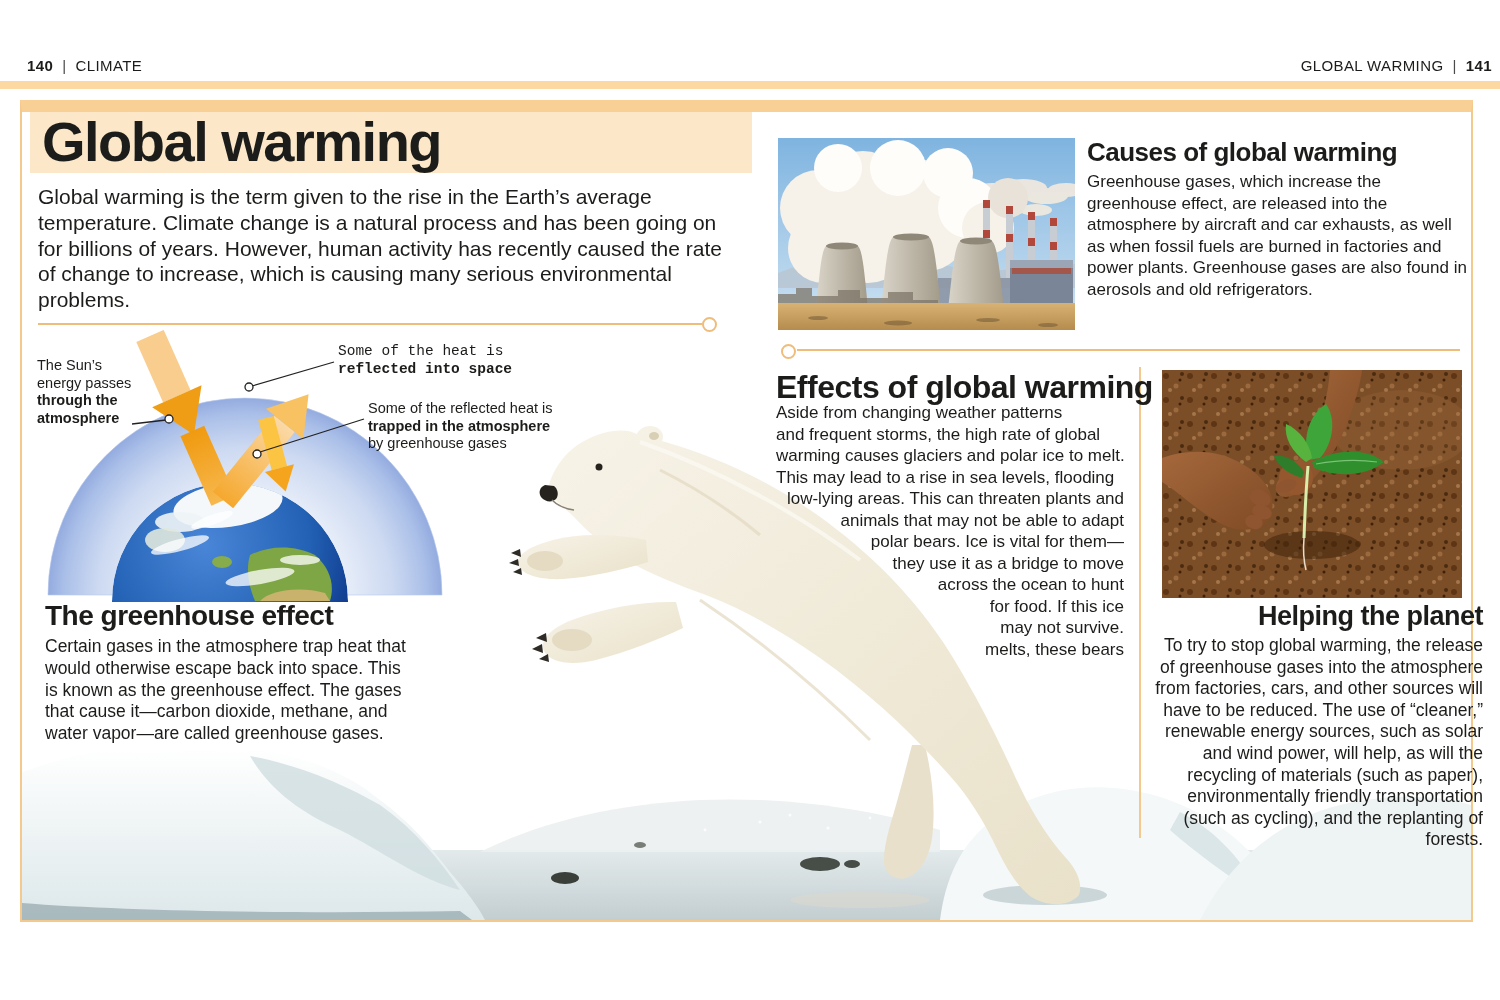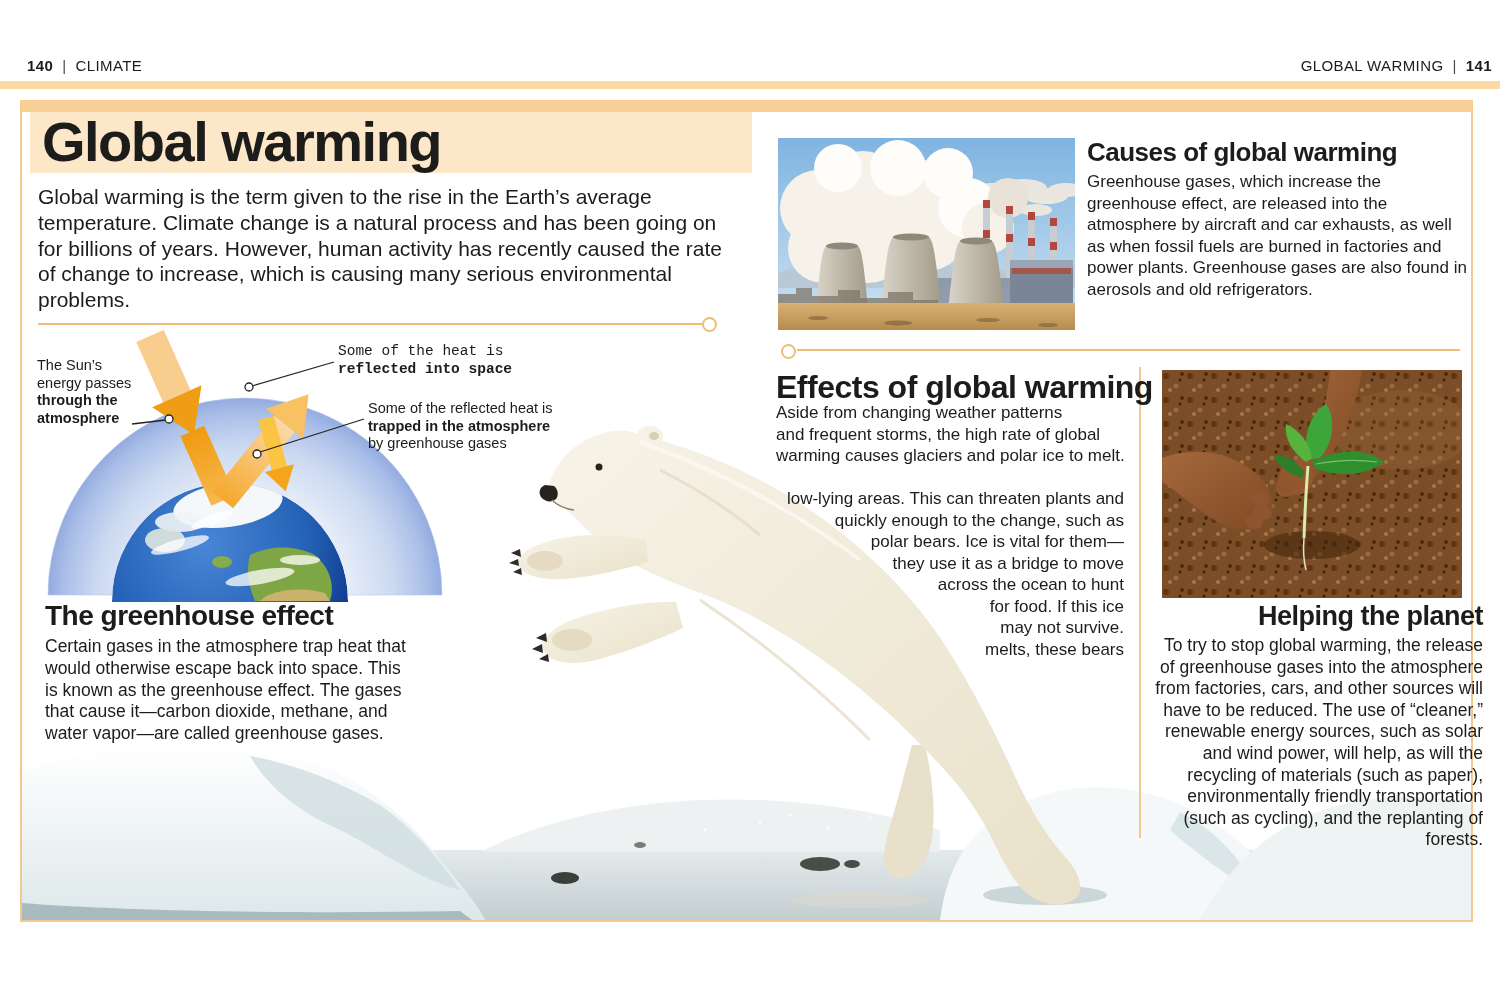--- a/index.html
+++ b/index.html
@@ -310,24 +310,25 @@
   </svg>
 
   <h2 class="sec-heading causes-heading" style="margin:0;">Causes of global warming</h2>
   <p class="sec-body causes-body" style="margin:0;">Greenhouse gases, which increase the greenhouse effect, are released into the atmosphere by aircraft and car exhausts, as well as when fossil fuels are burned in factories and power plants. Greenhouse gases are also found in aerosols and old refrigerators.</p>
 
   <h2 class="sec-heading effects-heading" style="margin:0;">Effects of global warming</h2>
   <div class="sec-body effects-a">
       <div>Aside from changing weather patterns</div>
       <div>and frequent storms, the high rate of global</div>
       <div>warming causes glaciers and polar ice to melt.</div>
+      <div>This may lead to a rise in sea levels, flooding</div>
     </div>
   <div class="sec-body effects-b">
       <div>low-lying areas. This can threaten plants and</div>
-      <div>quickly enough to the change, such as</div>
+      <div>animals that may not be able to adapt</div>
       <div>polar bears. Ice is vital for them—</div>
       <div>they use it as a bridge to move</div>
       <div>across the ocean to hunt</div>
       <div>for food. If this ice</div>
       <div>may not survive.</div>
       <div>melts, these bears</div>
     </div>
 
   <svg class="photo hands-photo" width="300" height="228" viewBox="0 0 300 228">
     <defs>

